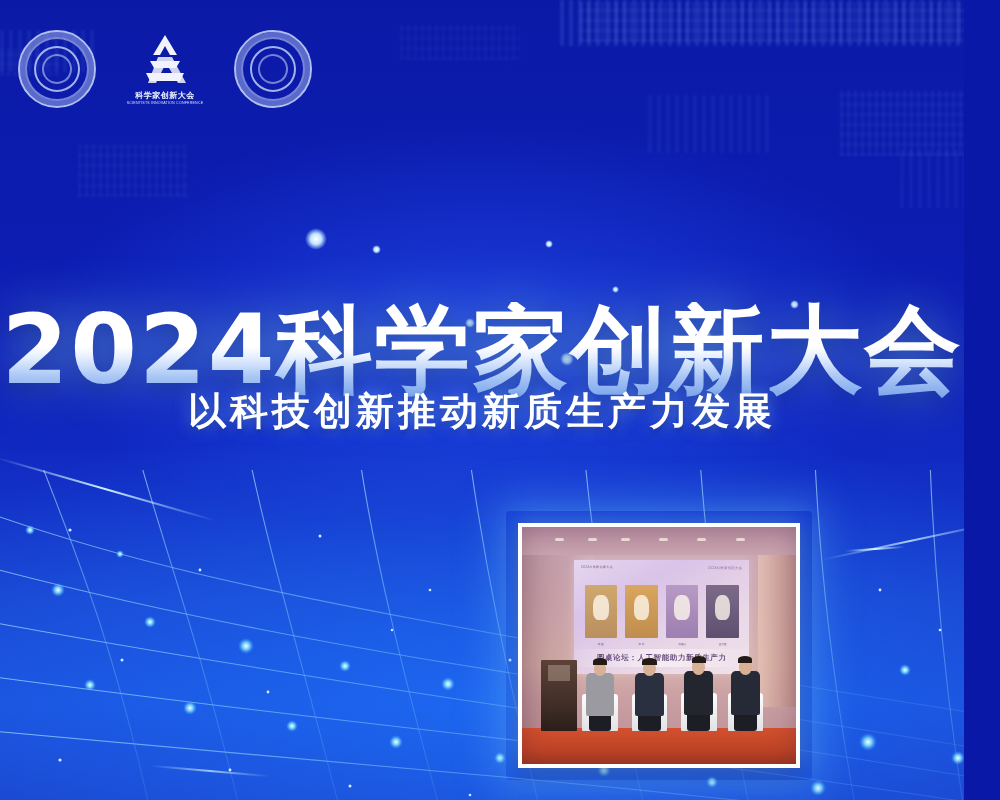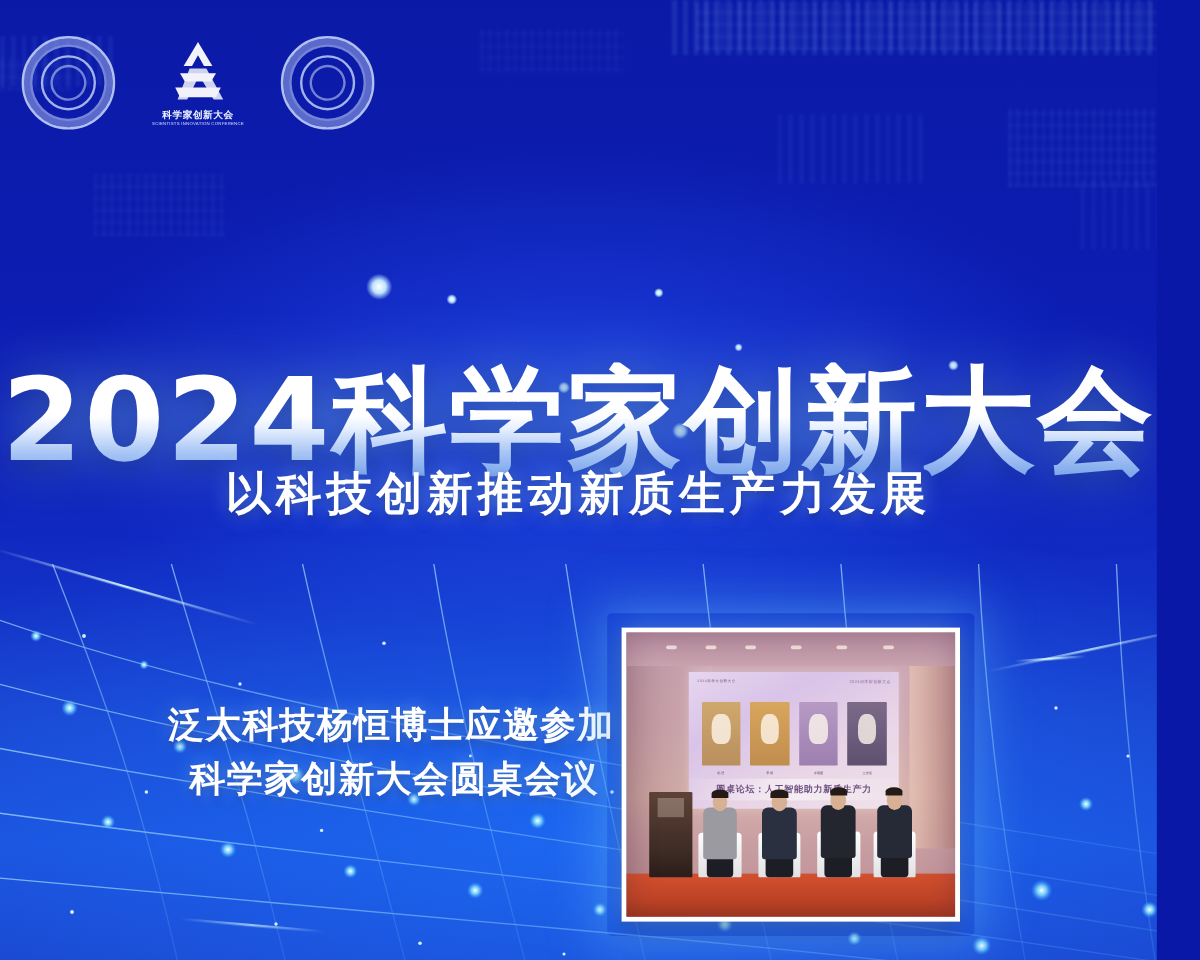--- a/index.html
+++ b/index.html
@@ -257,24 +257,20 @@
         <circle cx="350" cy="316" r="1.5"></circle>
           <circle cx="470" cy="325" r="1.3"></circle>
       </g>
     </svg>
     <div class="glowline" style="left:-10px;top:18px;width:230px;transform:rotate(16deg);"></div>
     <div class="glowline" style="left:820px;top:70px;width:180px;transform:rotate(-12deg);opacity:.8;"></div>
     <div class="glowline" style="left:845px;top:78px;width:60px;transform:rotate(-4deg);"></div>
     <div class="glowline" style="left:150px;top:300px;width:120px;transform:rotate(5deg);opacity:.7;"></div>
   </div>
 
-  <div class="caption">
-    <span>泛太科技杨恒博士应邀参加</span>
-    <span class="l2">科学家创新大会圆桌会议</span>
-  </div>
 
   <div class="photo-glow"></div>
   <div class="photo">
     <div class="pinner">
       <div class="ph-wall"></div>
       <div class="ph-pillarR"></div>
       <div class="ph-ceil">
         <i style="left:12%"></i>
           <i style="left:24%"></i>
           <i style="left:36%"></i>

